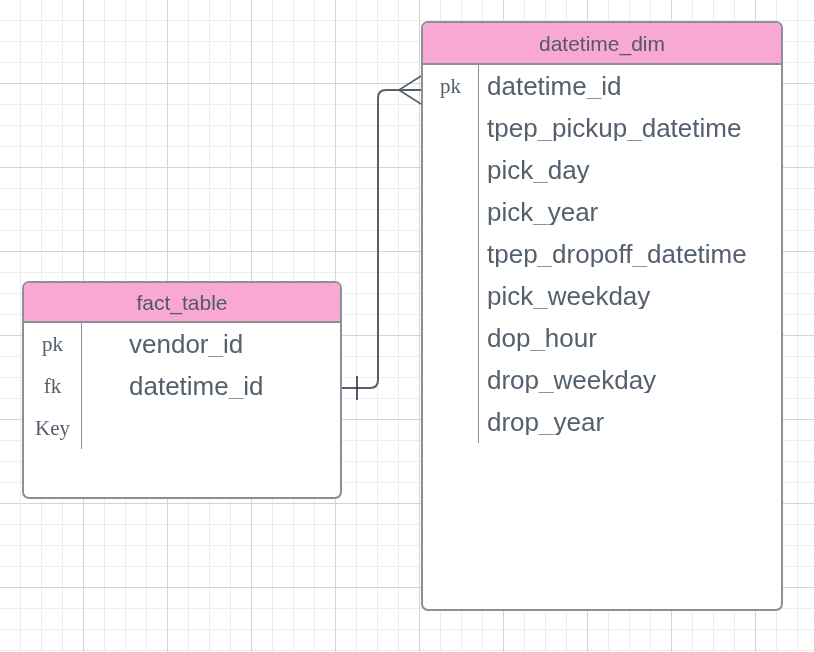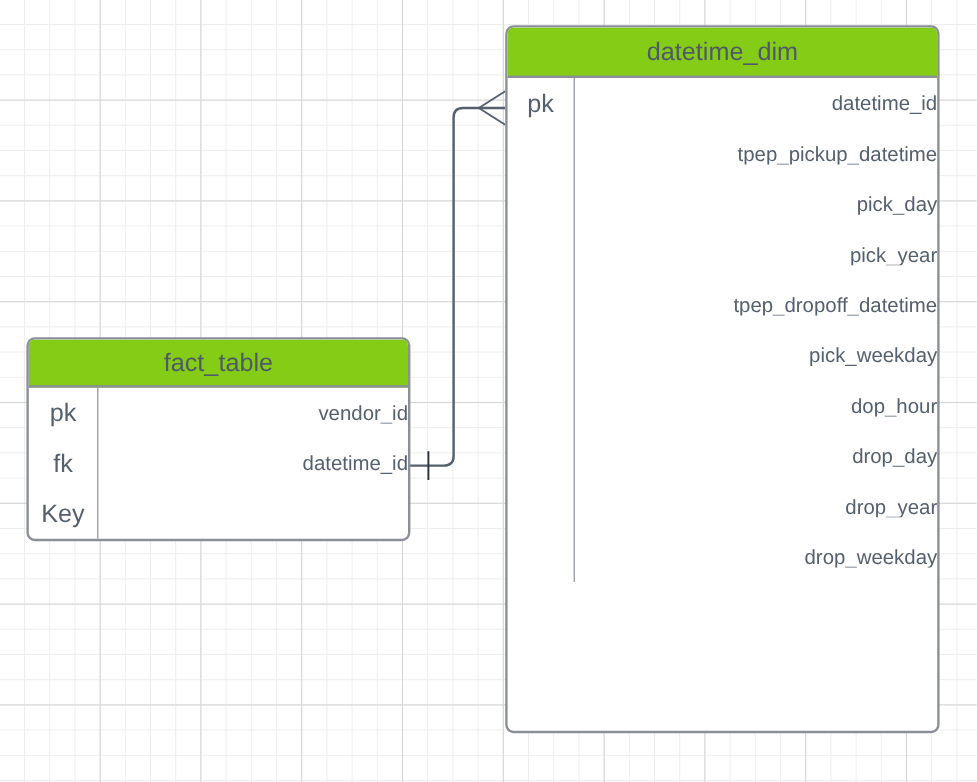--- a/index.html
+++ b/index.html
@@ -37,21 +37,21 @@
   .entity {
     position: absolute;
     box-sizing: border-box;
     border: 2px solid #8a8f98;
     border-radius: 7px;
     background: #ffffff;
     overflow: hidden;
   }
   .entity-header {
     box-sizing: border-box;
-    background: #84cc16;
+    background: #f9a8d4;
     border-bottom: 2px solid #8a8f98;
     text-align: center;
     color: #4f5a68;
     font-size: 21px;
     line-height: 1;
     display: flex;
     align-items: center;
     justify-content: center;
   }
   .entity-body {
@@ -71,51 +71,51 @@
     align-items: center;
     box-sizing: border-box;
   }
   .cell-key {
     box-sizing: border-box;
     text-align: center;
     color: #55606e;
     font-size: 21px;
     line-height: 1;
     flex: 0 0 auto;
+    font-family: Liberation Serif, serif;
   }
   .cell-field {
     box-sizing: border-box;
     color: #55606e;
-    font-size: 17px;
+    font-size: 26px;
     line-height: 1;
     flex: 1 1 auto;
     white-space: nowrap;
     overflow: hidden;
-    text-align: right;
   }
 
   
   #entity-datetime-dim {
     left: 421px;
     top: 21px;
     width: 362px;
     height: 590px;
   }
   #entity-datetime-dim .entity-header { height: 42px; }
   #entity-datetime-dim .entity-body::before { left: 55px; }
   #entity-datetime-dim .row { height: 42px; }
   #entity-datetime-dim .cell-key { width: 55px; }
   #entity-datetime-dim .cell-field { padding-left: 9px; }
 
   
   #entity-fact-table {
     left: 22px;
     top: 281px;
     width: 320px;
-    height: 170px;
+    height: 218px;
   }
   #entity-fact-table .entity-header { height: 40px; }
   #entity-fact-table .entity-body::before { left: 57px; }
   #entity-fact-table .row { height: 42px; }
   #entity-fact-table .cell-key { width: 57px; }
   #entity-fact-table .cell-field { padding-left: 9px; margin-left: 39px; }
 
   
   #connector {
     position: absolute;
@@ -200,32 +200,28 @@
       <div class="row">
         <div class="cell-key"></div>
         <div class="cell-field">pick_weekday</div>
       </div>
 
       <div class="row">
         <div class="cell-key"></div>
         <div class="cell-field">dop_hour</div>
       </div>
 
-      <div class="row">
-        <div class="cell-key"></div>
-        <div class="cell-field">drop_day</div>
-      </div>
-
+
+
+      <div class="row">
+        <div class="cell-key"></div>
+        <div class="cell-field">drop_weekday</div>
+      </div>
 
       <div class="row">
         <div class="cell-key"></div>
         <div class="cell-field">drop_year</div>
-      </div>
-
-      <div class="row">
-        <div class="cell-key"></div>
-        <div class="cell-field">drop_weekday</div>
       </div>
 
     </div>
   </div>
 
 </div>
 
 </body></html>

